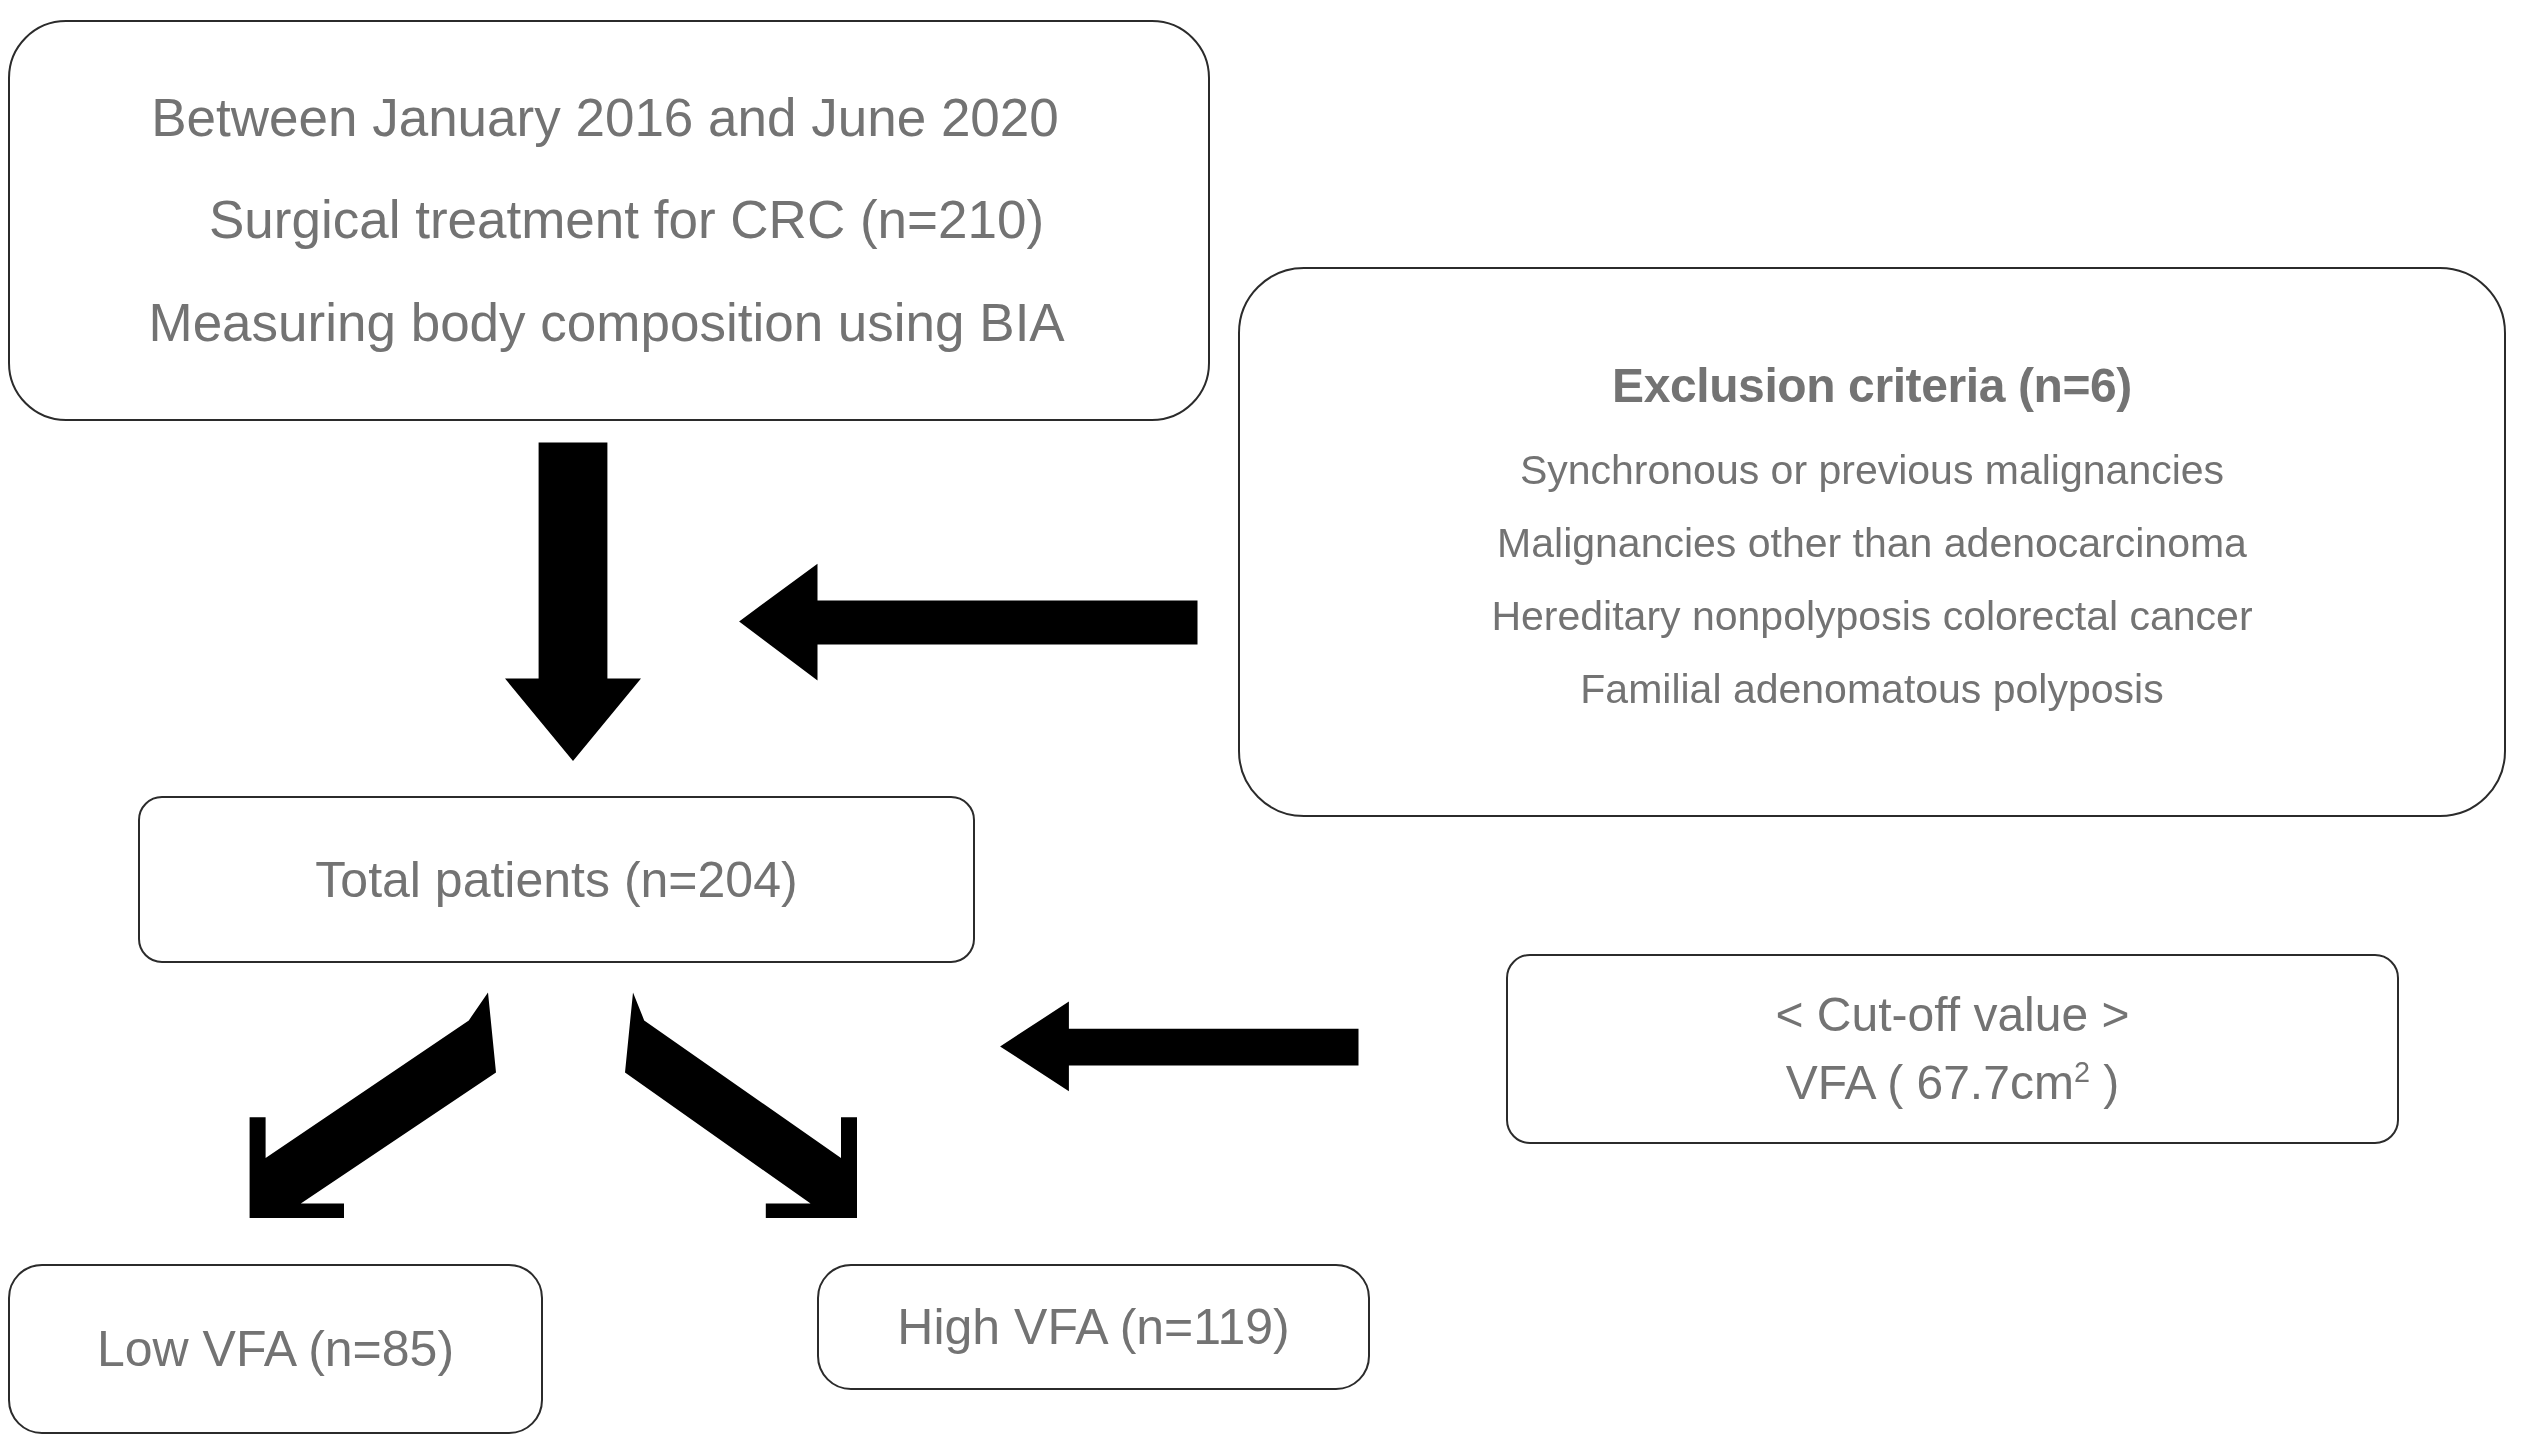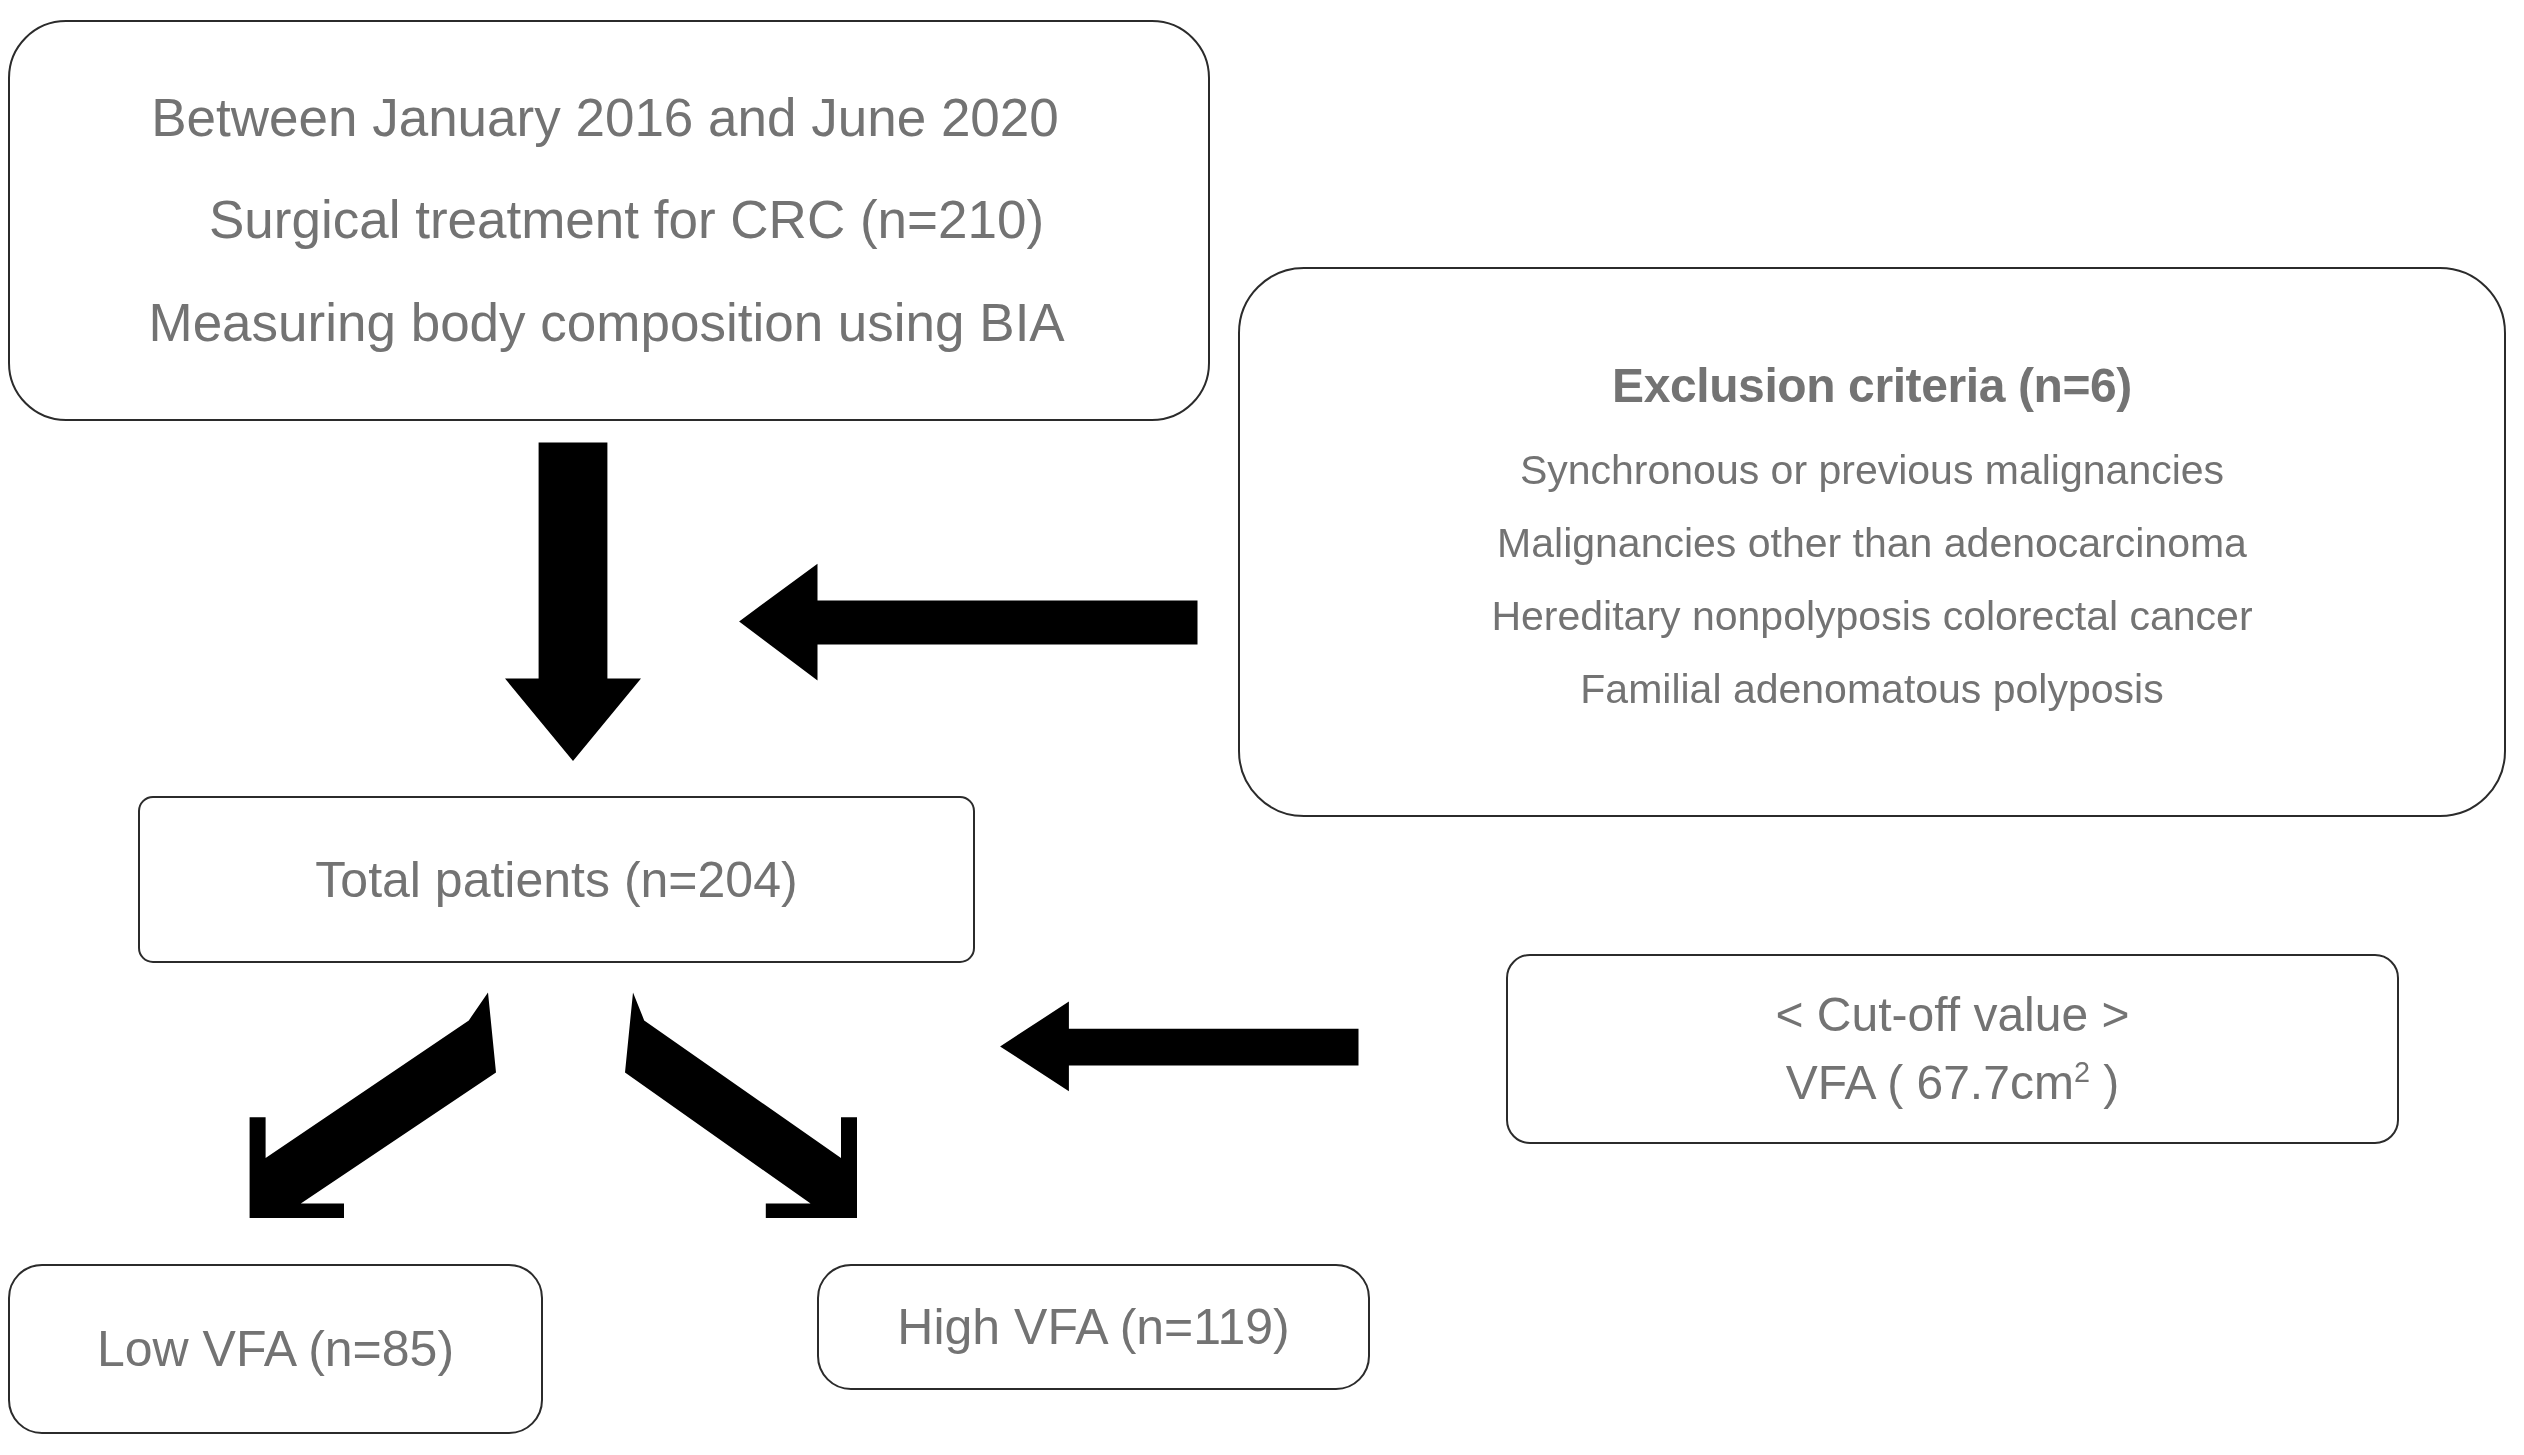--- a/index.html
+++ b/index.html
@@ -78,21 +78,21 @@
     margin: 16px 0;
     text-align: center;
   }
 
   
   #box-total {
     left: 138px;
     top: 796px;
     width: 837px;
     height: 167px;
-    border-radius: 15px;
+    border-radius: 24px;
   }
   #box-total .line { font-size: 50px; }
 
   
   #box-cutoff {
     left: 1506px;
     top: 954px;
     width: 893px;
     height: 190px;
     border-radius: 24px;

